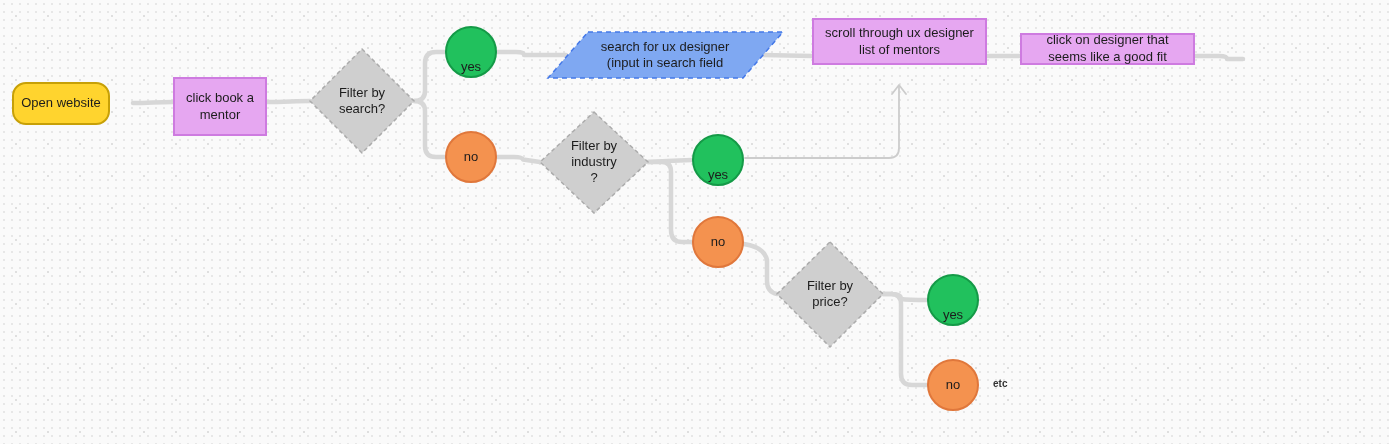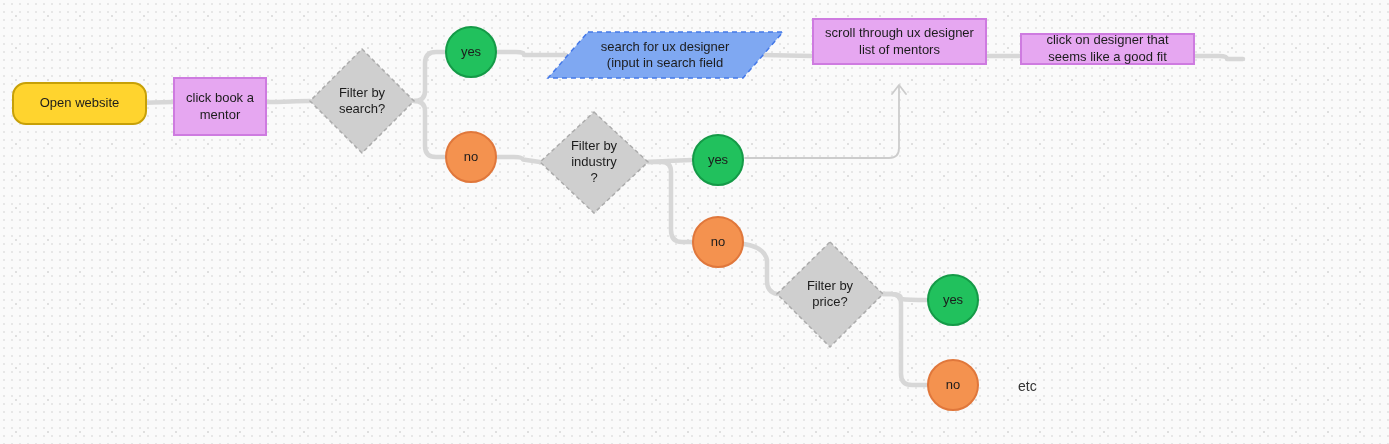--- a/index.html
+++ b/index.html
@@ -15,21 +15,21 @@
     color:#1c1c1c;
   }
   svg.layer{position:absolute;left:0;top:0;width:1389px;height:444px;}
   .node{
     position:absolute;box-sizing:border-box;
     display:flex;align-items:center;justify-content:center;
     text-align:center;font-size:13px;line-height:1.28;
     white-space:pre-line;
   }
   .rounded-start{
-    left:12px;top:82px;width:135px;height:43px;border-radius:14px;
+    left:12px;top:82px;width:98px;height:43px;border-radius:14px;
     background:#FFD42E;border:2.5px solid #C7A007;
   }
   .rect-book{
     left:173px;top:77px;width:94px;height:59px;
     background:#E6A7F1;border:2px solid #CE7BE0;
   }
   .rect-scroll{
     left:812px;top:18px;width:175px;height:47px;
     background:#E6A7F1;border:2px solid #CE7BE0;
   }
@@ -37,39 +37,40 @@
     left:1020px;top:33px;width:175px;height:32px;
     background:#E6A7F1;border:2px solid #CE7BE0;
   }
   .rounded-boom{
     left:1243px;top:38px;width:117px;height:42px;border-radius:21px;
     background:#F4914C;border:2.5px solid #DE7430;
   }
   .circle{
     width:52px;height:52px;border-radius:50%;
   }
-  .circle.green{background:#21C15D;border:2px solid #149A47;}
+  .circle.green{background:#21C15D;border:2px solid #149A47;align-items:flex-end;}
   .circle.orange{background:#F4924F;border:2px solid #E0773B;}
   .c-yes1{left:445px;top:26px;}
   .c-no1{left:445px;top:131px;}
   .c-yes2{left:692px;top:134px;}
   .c-no2{left:692px;top:216px;}
   .c-yes3{left:927px;top:274px;}
   .c-no3{left:927px;top:359px;}
   .dlabel{
     position:absolute;display:flex;align-items:center;justify-content:center;
     text-align:center;font-size:13px;line-height:1.25;white-space:pre-line;
   }
   .dl-search{left:312px;top:75px;width:100px;height:52px;}
   .dl-industry{left:544px;top:130px;width:100px;height:64px;}
   .dl-price{left:780px;top:268px;width:100px;height:52px;}
   .dl-parallelogram{left:575px;top:32px;width:180px;height:46px;}
   .etc-note{
-    position:absolute;left:1018px;top:378px;font-size:14px;color:#333;
+    position:absolute;left:993px;top:378px;font-size:10px;color:#333;
     white-space:nowrap;
+    font-weight:bold;
   }
 </style>
 </head>
 <body>
 
 <div class="canvas">
 
   <svg class="layer" viewBox="0 0 1389 444">
 
     <g fill="none" stroke="#D7D7D7" stroke-width="4.5" stroke-linecap="round" stroke-linejoin="round">

